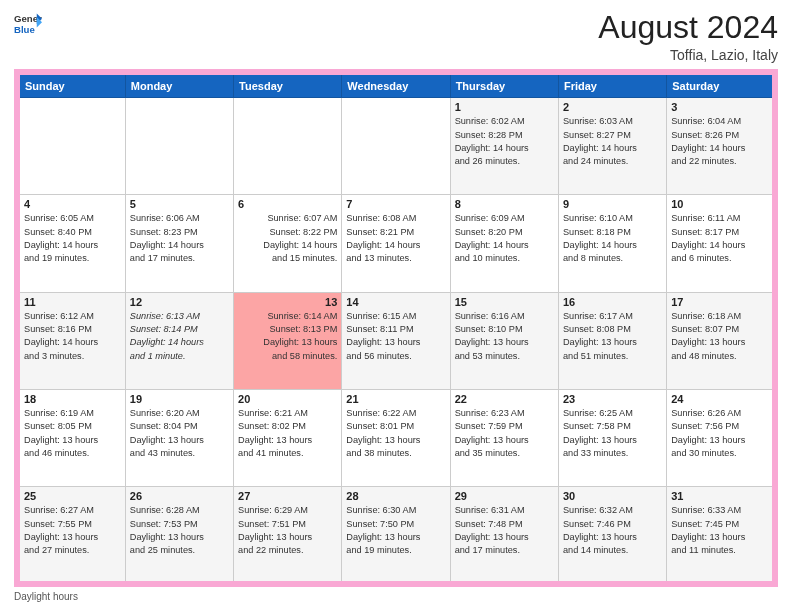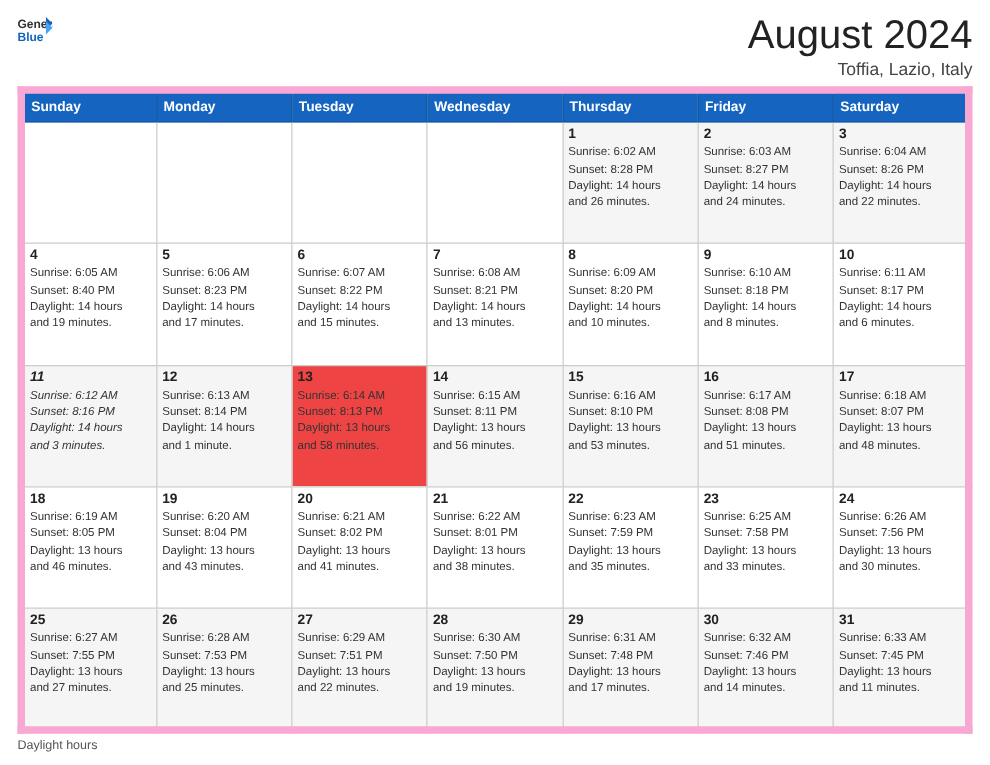--- a/index.html
+++ b/index.html
@@ -166,21 +166,21 @@
           </td>
           <td style="background: rgb(255, 255, 255);">
             <div class="day-number">5</div>
             <div class="day-info" style="white-space: pre-line;">Sunrise: 6:06 AM
 Sunset: 8:23 PM
 Daylight: 14 hours
 and 17 minutes.</div>
           </td>
           <td style="background: rgb(255, 255, 255);">
             <div class="day-number">6</div>
-            <div class="day-info" style="white-space: pre-line;">Sunrise: 6:07 AM
+            <div class="day-info" style="white-space: pre-line; text-align: right;">Sunrise: 6:07 AM
 Sunset: 8:22 PM
 Daylight: 14 hours
 and 15 minutes.</div>
           </td>
           <td style="background: rgb(255, 255, 255);">
             <div class="day-number">7</div>
             <div class="day-info" style="white-space: pre-line;">Sunrise: 6:08 AM
 Sunset: 8:21 PM
 Daylight: 14 hours
 and 13 minutes.</div>
@@ -201,35 +201,35 @@
           </td>
           <td style="background: rgb(255, 255, 255);">
             <div class="day-number">10</div>
             <div class="day-info" style="white-space: pre-line;">Sunrise: 6:11 AM
 Sunset: 8:17 PM
 Daylight: 14 hours
 and 6 minutes.</div>
           </td>
         </tr>
         <tr>
-          <td style="background: rgb(245, 245, 245); font-style: italic;">
+          <td style="background: rgb(245, 245, 245);">
             <div class="day-number">11</div>
             <div class="day-info" style="white-space: pre-line;">Sunrise: 6:12 AM
 Sunset: 8:16 PM
 Daylight: 14 hours
 and 3 minutes.</div>
           </td>
           <td style="background: rgb(245, 245, 245);">
             <div class="day-number">12</div>
-            <div class="day-info" style="white-space: pre-line;">Sunrise: 6:13 AM
+            <div class="day-info" style="white-space: pre-line; font-style: italic;">Sunrise: 6:13 AM
 Sunset: 8:14 PM
 Daylight: 14 hours
 and 1 minute.</div>
           </td>
-          <td style="background: #ef4444;">
+          <td style="background: #fca5a5; text-align: right;">
             <div class="day-number">13</div>
             <div class="day-info" style="white-space: pre-line;">Sunrise: 6:14 AM
 Sunset: 8:13 PM
 Daylight: 13 hours
 and 58 minutes.</div>
           </td>
           <td style="background: rgb(245, 245, 245);">
             <div class="day-number">14</div>
             <div class="day-info" style="white-space: pre-line;">Sunrise: 6:15 AM
 Sunset: 8:11 PM

